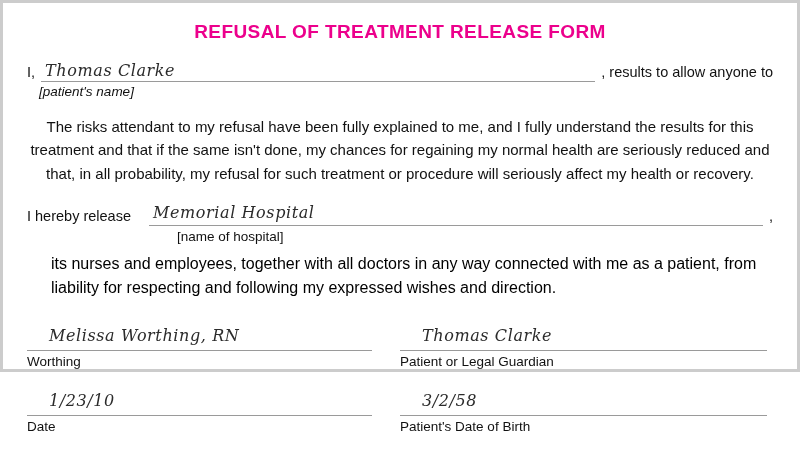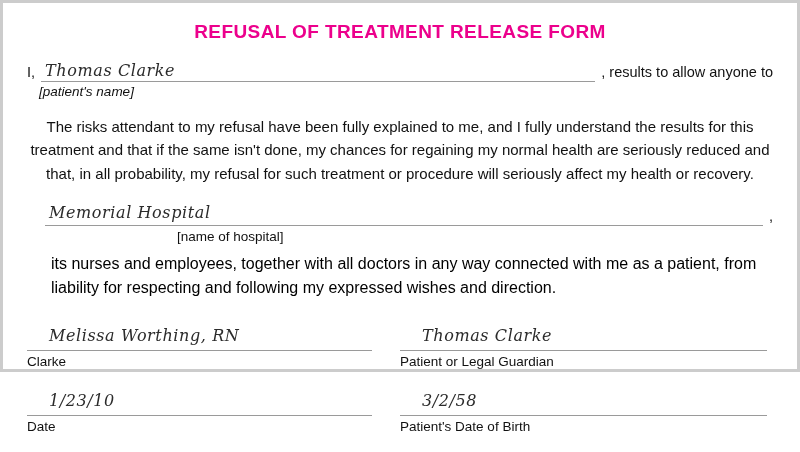--- a/index.html
+++ b/index.html
@@ -137,34 +137,35 @@
       <span class="hand">Thomas Clarke</span>
     </span>
     <span class="lbl">, results to allow anyone to</span>
   </div>
   <div class="sub row1-sub">[patient's name]</div>
 
 
   <div class="para">The risks attendant to my refusal have been fully explained to me, and I fully understand the results for this treatment and that if the same isn't done, my chances for regaining my normal health are seriously reduced and that, in all probability, my refusal for such treatment or procedure will seriously affect my health or recovery.</div>
 
   <div class="line release-row">
+    <span class="lbl">I hereby release</span>
     <span class="release-fill">
       <span class="hand">Memorial Hospital</span>
     </span>
     <span class="lbl">,</span>
   </div>
   <div class="sub release-sub">[name of hospital]</div>
 
   <div class="para2">its nurses and employees, together with all doctors in any way connected with me as a patient, from liability for respecting and following my expressed wishes and direction.</div>
 
   <div class="sig-grid">
     <div class="sig-col left">
       <div class="sig-value">Melissa Worthing, RN</div>
       <div class="sig-rule"></div>
-      <div class="sig-caption">Clarke</div>
+      <div class="sig-caption">Worthing</div>
     </div>
     <div class="sig-col right">
       <div class="sig-value">Thomas Clarke</div>
       <div class="sig-rule"></div>
       <div class="sig-caption">Patient or Legal Guardian</div>
     </div>
   </div>
 
   <div class="sig-grid second">
     <div class="sig-col left">

